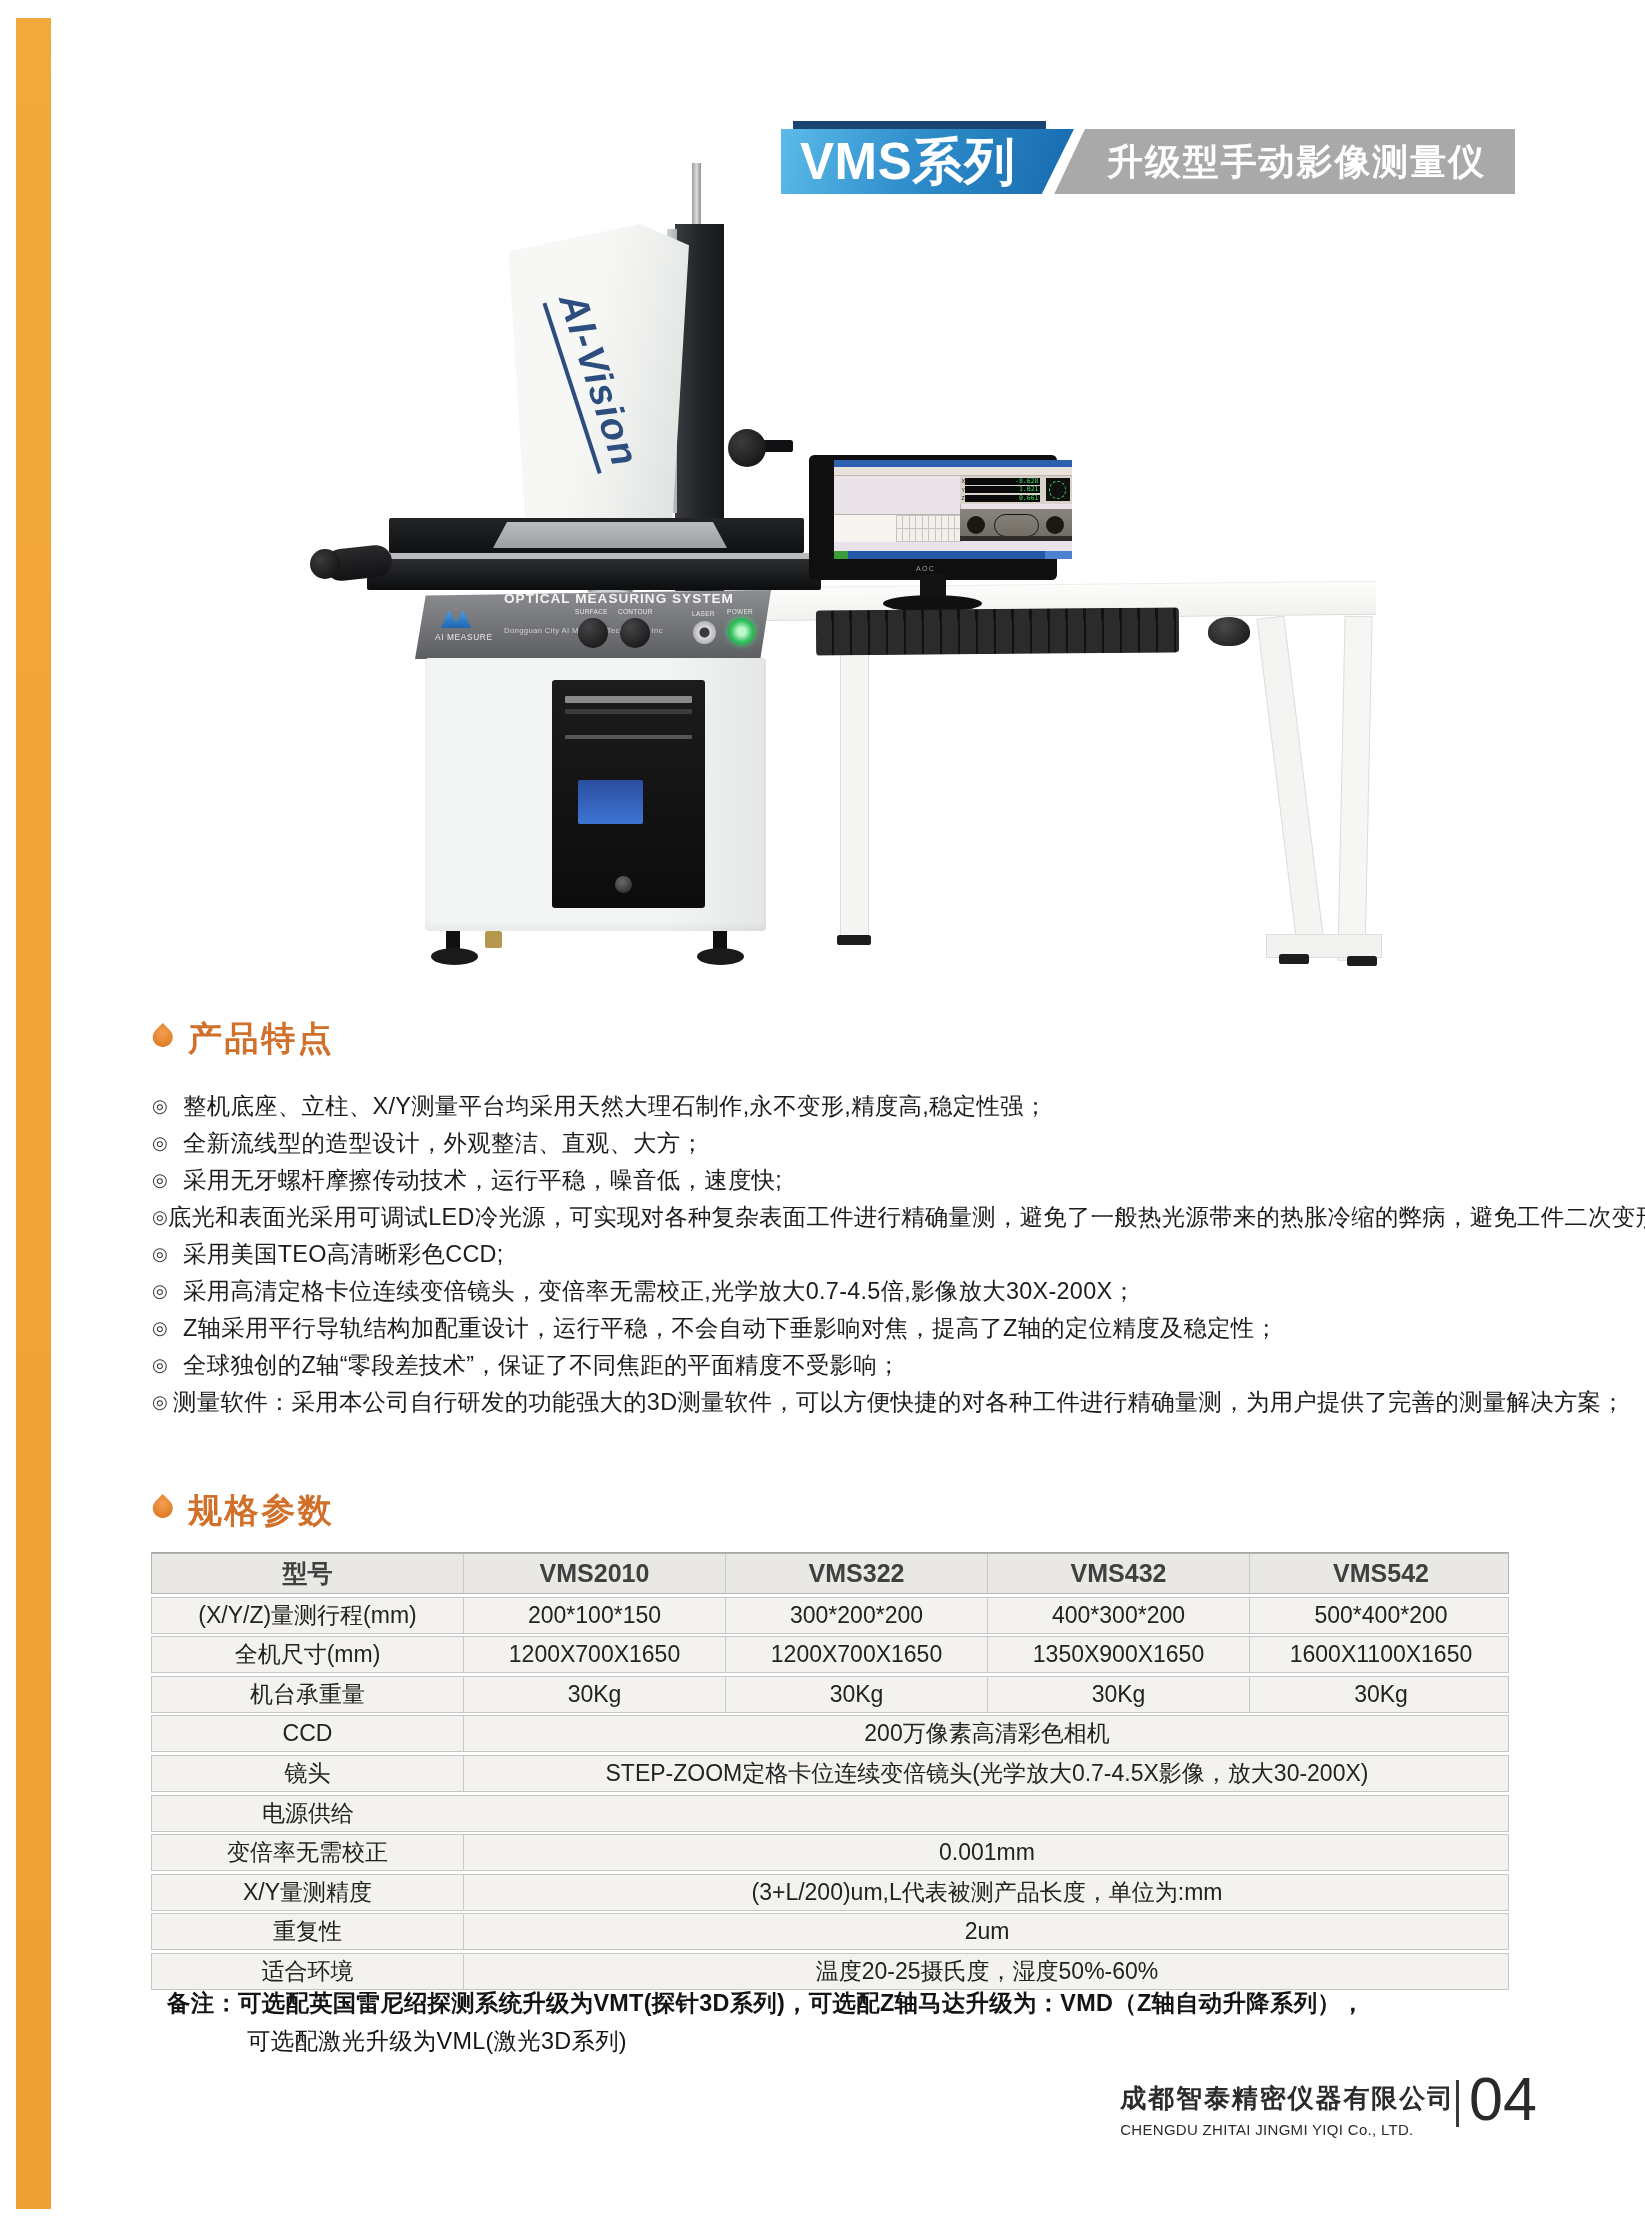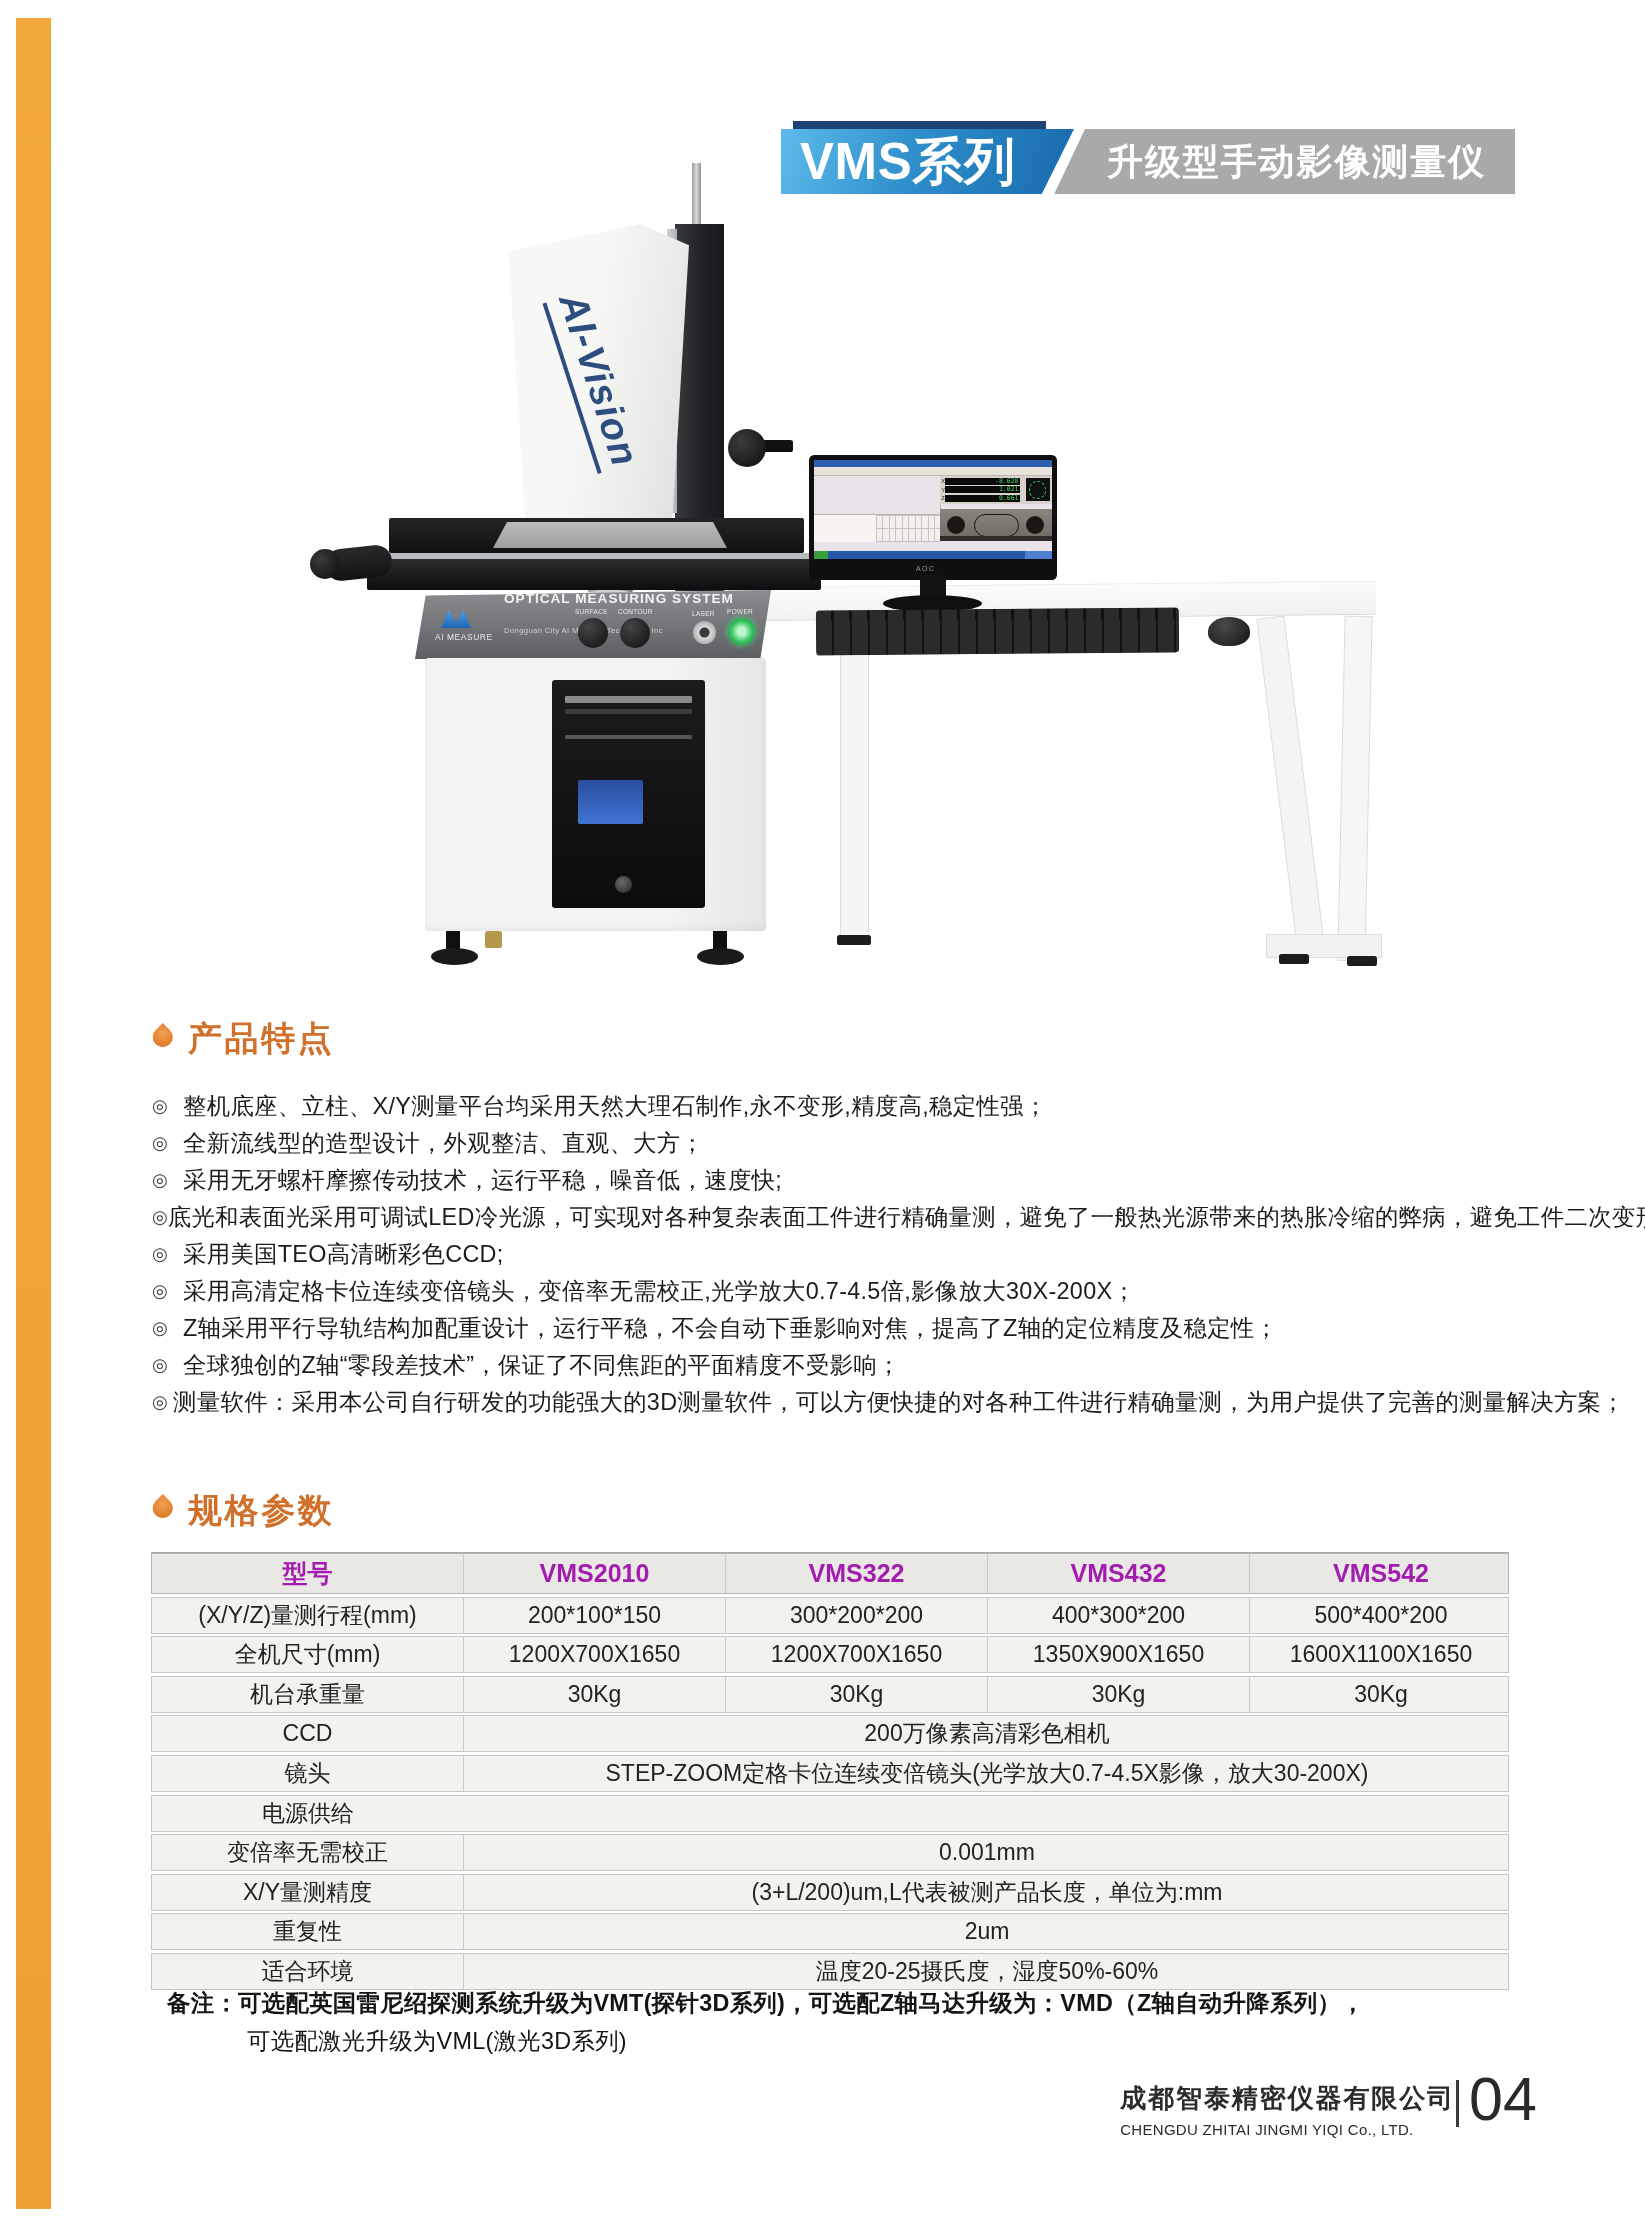--- a/index.html
+++ b/index.html
@@ -86,21 +86,21 @@
   .tower-label{left:273px;top:624px;width:65px;height:44px;background:linear-gradient(180deg,#2a4ea0,#3f74d4);border-radius:1.9px;}
   .tower-btn{left:310px;top:720px;width:17px;height:17px;border-radius:50%;background:radial-gradient(circle at 40% 35%,#6a6a6a,#222);}
   .foot-stem1{left:141px;top:775px;width:14.3px;height:19.5px;background:#101010;}
   .foot-disc1{left:126px;top:792px;width:47px;height:17px;background:#1a1a1a;border-radius:50%;}
   .foot-stem2{left:408px;top:775px;width:14.3px;height:19.5px;background:#101010;}
   .foot-disc2{left:392px;top:792px;width:47px;height:17px;background:#1a1a1a;border-radius:50%;}
   .foot-brass{left:180px;top:775px;width:17px;height:17px;background:#b5984d;border-radius:2.6px;}
 
   
   .monitor{left:504px;top:299px;width:248px;height:125px;background:#0f0f10;border-radius:5.2px;padding:5.2px;box-sizing:border-box;}
-  .screen{position:relative;width:100%;height:86%;background:#e9e2e9;overflow:hidden;}
+  .screen{position:relative;width:100%;height:86%;background:#e9e2e9;overflow:hidden;margin-left:20px;}
   .scr-title{left:0;top:0;width:100%;height:6.5px;background:#2f5fb0;}
   .scr-tools{left:0;top:6.5px;width:100%;height:8.4px;background:#e8e2da;border-bottom:0.6px solid #bdb7b0;}
   .scr-left{left:0;top:15.6px;width:126px;height:66px;background:#eae3ea;border-right:0.6px solid #b9b3ae;}
   .scr-left-white{left:0;top:54px;width:62px;height:27px;background:#f7f4f1;border-top:0.6px solid #b9b3ae;}
   .scr-grid{left:62px;top:54px;width:64px;height:27px;background:#f2efec;border-top:0.6px solid #b9b3ae;
      background-image:repeating-linear-gradient(90deg,#c8c4c0 0 0.6px,transparent 0.6px 6.5px),repeating-linear-gradient(0deg,#c8c4c0 0 0.6px,transparent 0.6px 6.5px);}
   .scr-dro{left:126px;top:15.6px;width:112px;height:28.6px;background:#d8d2ca;}
   .dro-bar{position:absolute;left:5.2px;width:75px;height:7.1px;background:#0a0a0a;color:#3ede63;font-family:"DejaVu Sans Mono",monospace;font-size:6.5px;line-height:7.1px;text-align:right;padding-right:1.9px;box-sizing:border-box;}
   .dro-axis{position:absolute;left:1.3px;font-size:5.2px;color:#222;}
   .dro-widget{position:absolute;right:2.6px;top:1.9px;width:23.4px;height:23.4px;background:#101010;}
@@ -135,21 +135,21 @@
   .feat-row{display:flex;align-items:flex-start;height:37px;white-space:nowrap;}
   .feat-marker{width:31px;font-size:18px;color:#3a3a3a;line-height:37px;}
   .feat-text{font-size:23.4px;color:#1c1c1c;line-height:37px;letter-spacing:0.3px;}
 
   
   #spec-table{left:151px;top:1552px;width:1358px;border-top:1.9px solid #a8a8a8;}
   .trow{display:grid;grid-template-columns:312px 262px 262px 262px 262px;border:0.6px solid #c6c6c6;background:#f4f2ef;margin-top:2.6px;}
   .trow.span2{grid-template-columns:312px 1046px;}
   .trow.header{background:#eae8e5;margin-top:0;border-color:#b5b5b5;}
   .tcell{display:flex;align-items:center;justify-content:center;height:35px;font-size:23px;color:#222;border-right:0.6px solid #c9c9c9;text-align:center;}
-  .trow.header .tcell{height:39px;font-size:25px;font-weight:bold;color:#a21caf;}
+  .trow.header .tcell{height:39px;font-size:25px;font-weight:bold;color:#404040;}
   .tcell:last-child{border-right:none;}
 
   
   #note1{left:167px;top:1987px;font-size:23.4px;color:#141414;letter-spacing:0.3px;white-space:nowrap;font-weight:bold;}
   #note2{left:247px;top:2025px;font-size:23.4px;color:#141414;letter-spacing:0.3px;white-space:nowrap;}
 
   
   #footer-company{right:191px;top:2081px;}
   #footer-cn{font-size:26px;font-weight:bold;color:#2b2b2b;letter-spacing:1.9px;}
   #footer-en{font-size:15px;color:#2b2b2b;margin-top:5.2px;letter-spacing:0.3px;}

